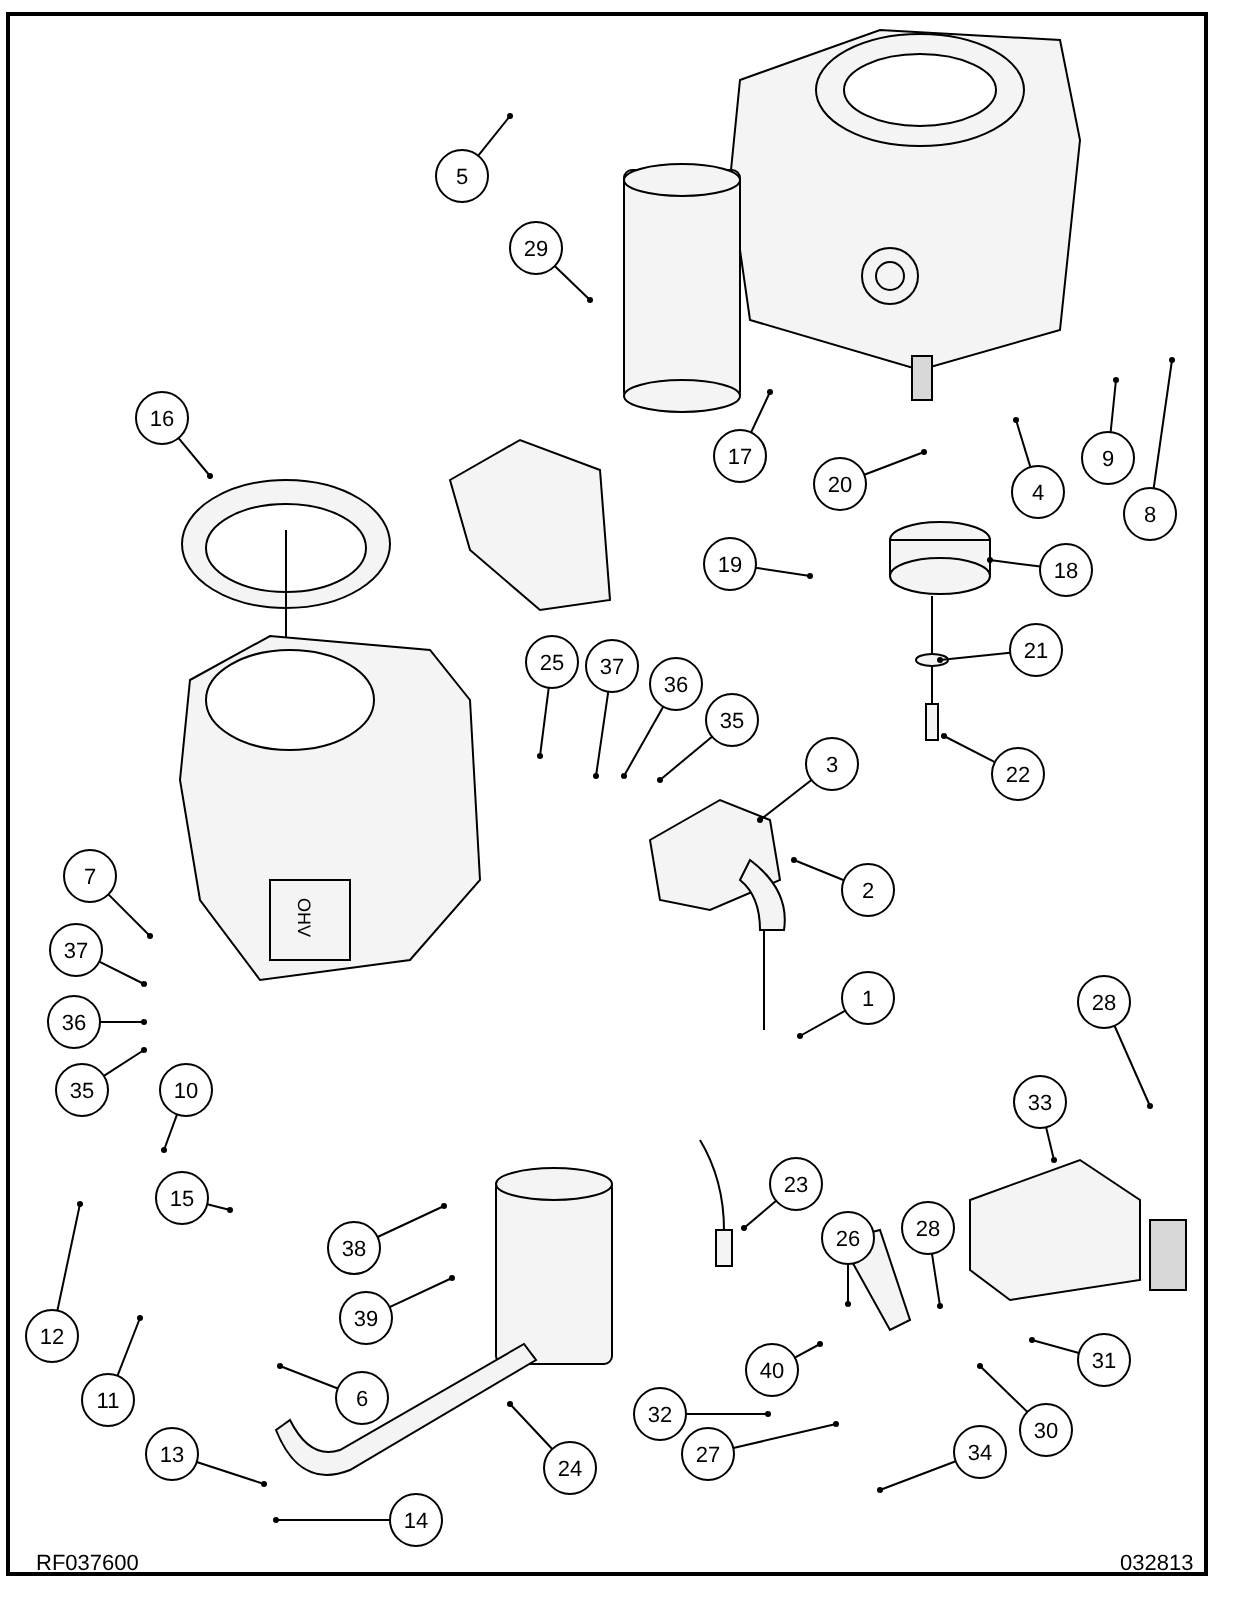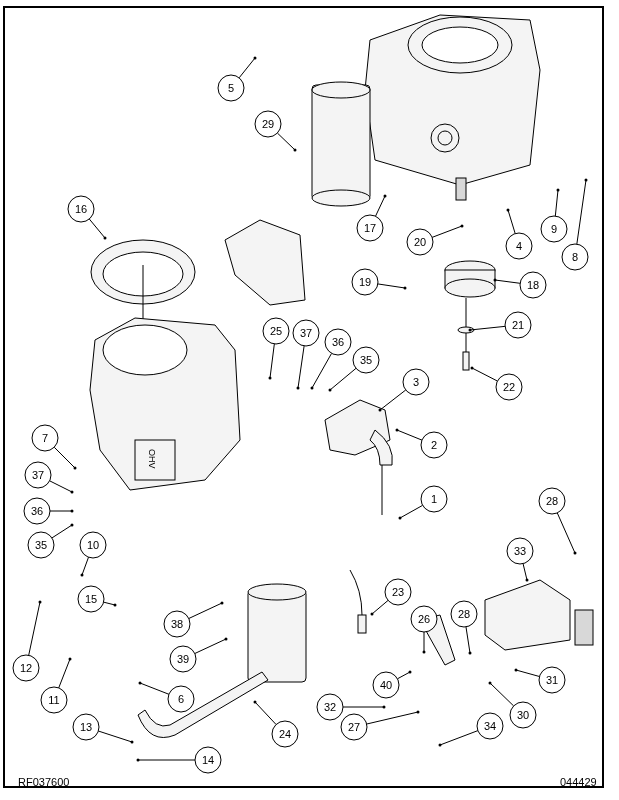--- a/index.html
+++ b/index.html
@@ -351,13 +351,13 @@
         <text x="354" y="731" text-anchor="middle" class="callout-text">27</text>
       </g>
       <g>
         <circle cx="490" cy="726" r="13" fill="#fff" stroke="#000" stroke-width="1"></circle>
         <text x="490" y="730" text-anchor="middle" class="callout-text">34</text>
       </g>
     </g>
 </svg>
 
 <div class="corner" id="ref-left">RF037600</div>
-<div class="corner" id="ref-right">044429</div>
+<div class="corner" id="ref-right">032813</div>
 
 </body></html>

